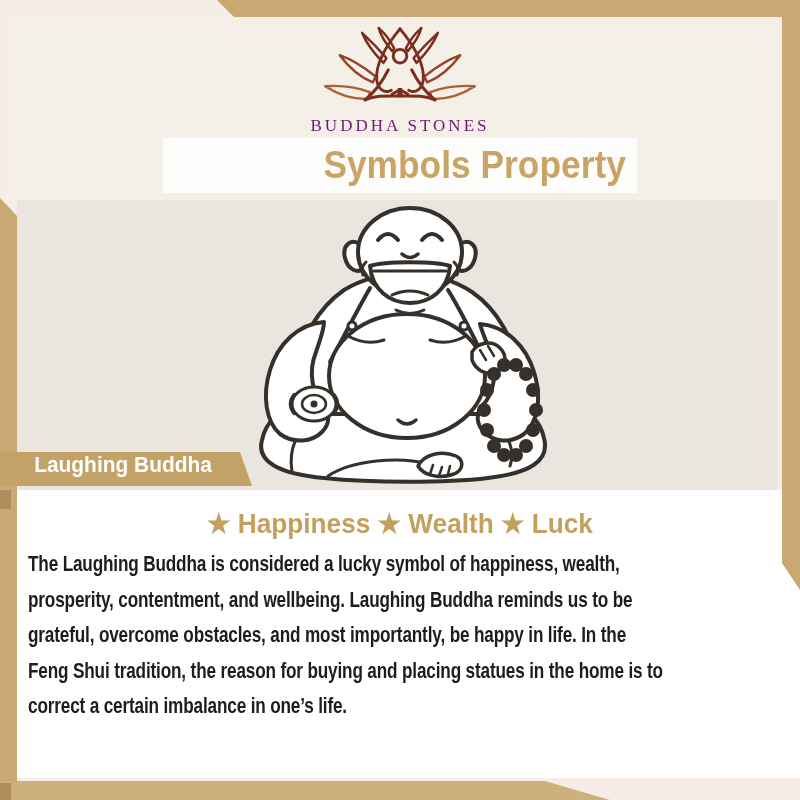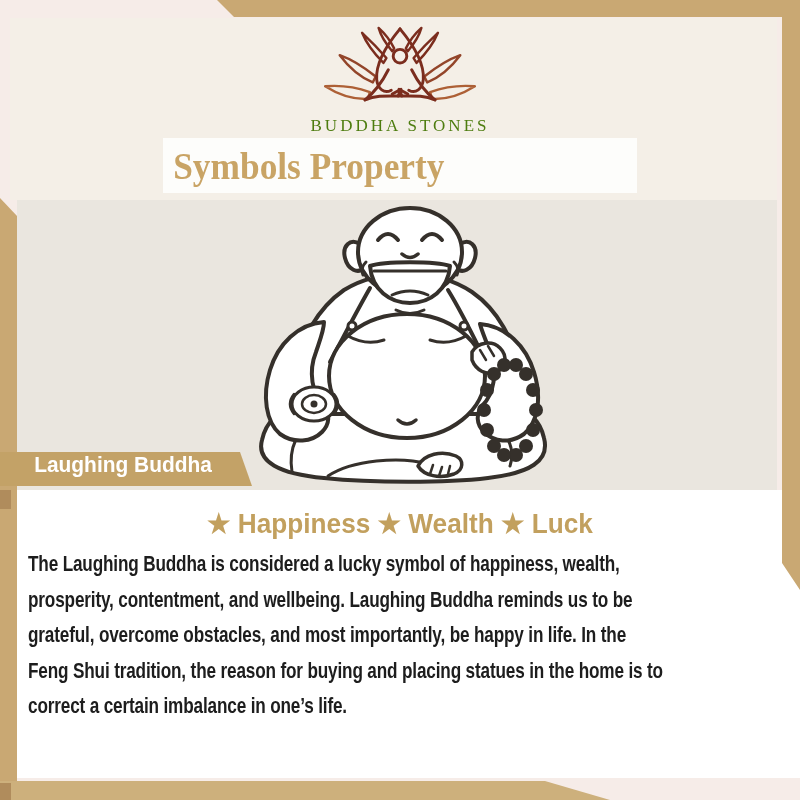--- a/index.html
+++ b/index.html
@@ -4,25 +4,25 @@
 <style>
   html,body{margin:0;padding:0;}
   body{width:800px;height:800px;position:relative;overflow:hidden;
        font-family:"Liberation Sans",sans-serif;background:#f6ece8;}
   .abs{position:absolute;}
   .page{width:800px;height:800px;background:#f6ece8;}
   .header-block{left:10px;top:18px;width:767px;height:182px;background:#f4efe7;}
   .stage{left:17px;top:200px;width:760px;height:290px;background:#eae6df;}
   .text-section{left:17px;top:490px;width:783px;height:288px;background:#ffffff;}
   .title-band{left:163px;top:138px;width:474px;height:55px;background:#fdfdfb;
-              display:flex;align-items:center;justify-content:flex-start;font-family:Liberation Serif, serif;}
+              display:flex;align-items:center;justify-content:flex-end;}
   .title{font-size:38px;font-weight:bold;color:#c9a465;letter-spacing:0px;
          transform:scaleX(0.93);white-space:nowrap;}
   .brand{left:0;top:116px;width:800px;text-align:center;
-         font-family:"Liberation Serif",serif;font-size:17px;color:#4d7c0f;
+         font-family:"Liberation Serif",serif;font-size:17px;color:#701a75;
          letter-spacing:3px;font-weight:500;}
   .label-band{left:0;top:452px;width:252px;height:34px;background:#c3a267;
               clip-path:polygon(0 0,240px 0,252px 34px,0 34px);
               display:flex;}
   .label-band span{padding-left:36px;color:#ffffff;font-weight:bold;font-size:22px;
               transform:scaleX(0.95);transform-origin:0 50%;white-space:nowrap;}
   .tagline{left:0;top:505px;width:800px;height:38px;line-height:38px;text-align:center;
            color:#c2a05e;font-weight:bold;font-size:27px;transform:scaleX(0.97);}
   .desc{left:28px;top:546px;width:760px;transform:scaleX(0.78);transform-origin:0 0;
         color:#1d1d1d;font-weight:bold;font-size:22px;letter-spacing:-0.2px;}

